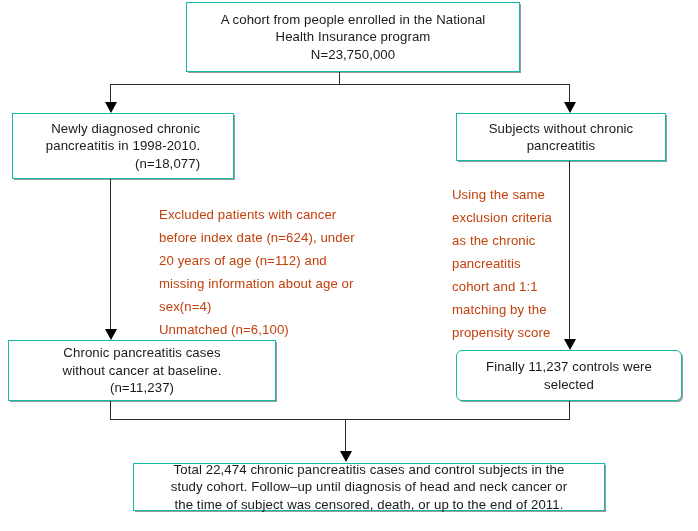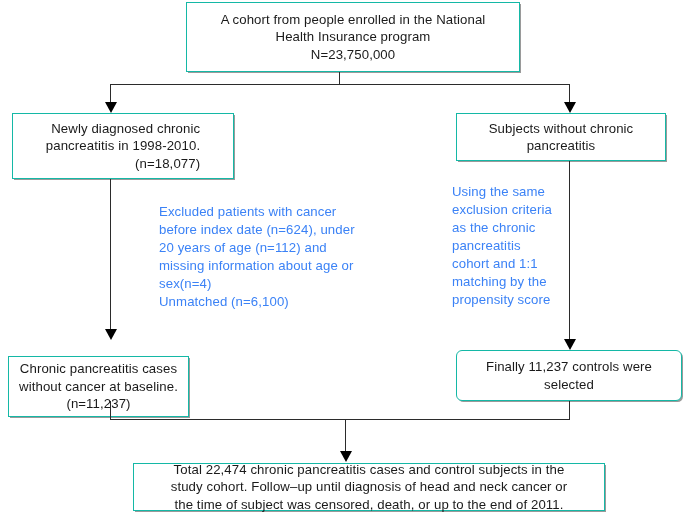--- a/index.html
+++ b/index.html
@@ -29,25 +29,25 @@
     line-height: 17.5px;
     letter-spacing: 0.1px;
     padding: 2px 6px;
     white-space: pre-line;
     box-shadow: 1.5px 1.5px 0 -0.5px #9a9a9a;
   }
   .note {
     position: absolute;
     box-sizing: border-box;
     font-size: 13.2px;
-    line-height: 18px;
+    line-height: 23px;
     letter-spacing: 0.1px;
     white-space: pre-line;
     text-align: left;
-    color: #3b82f6;
+    color: #c2410c;
   }
   
   .vline {
     position: absolute;
     width: 1px;
     background: #2b2b2b;
   }
   .hline {
     position: absolute;
     height: 1px;
@@ -59,21 +59,21 @@
     height: 0;
     border-left: 6px solid transparent;
     border-right: 6px solid transparent;
     border-top: 11px solid #000000;
   }
 
   
   #box-cohort        { left: 186px; top: 2px;   width: 334px; height: 70px; }
   #box-newly-dx      { left: 12px;   top: 113px; width: 222px; height: 66px; text-align: right; }
   #box-no-cp         { left: 456px; top: 113px; width: 210px; height: 48px; }
-  #box-cp-cases      { left: 8px;   top: 356px; width: 181px; height: 61px; }
+  #box-cp-cases      { left: 8px;   top: 340px; width: 268px; height: 61px; }
   #box-controls      { left: 456px; top: 350px; width: 226px; height: 51px; border-radius: 6px; }
   #box-total         { left: 112px; top: 463px; width: 472px; height: 48px; margin-left: 21px; }
 
   
   #note-excluded     { left: 115px; top: 203px; width: 235px; margin-left: 44px; }
   #note-matching     { left: 452px; top: 183px; width: 120px; }
 </style>
 </head>
 <body>
 

